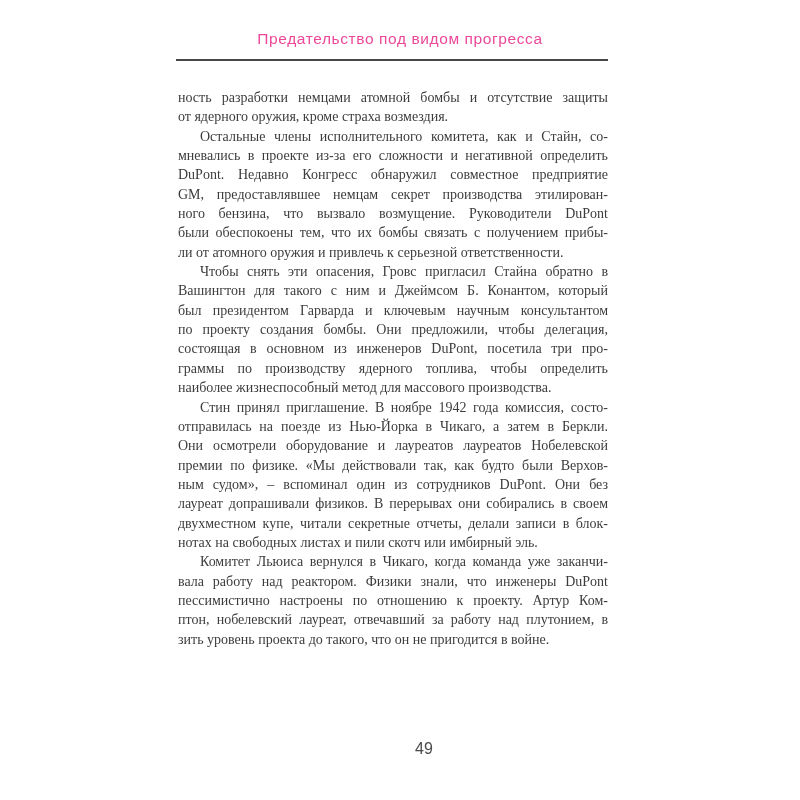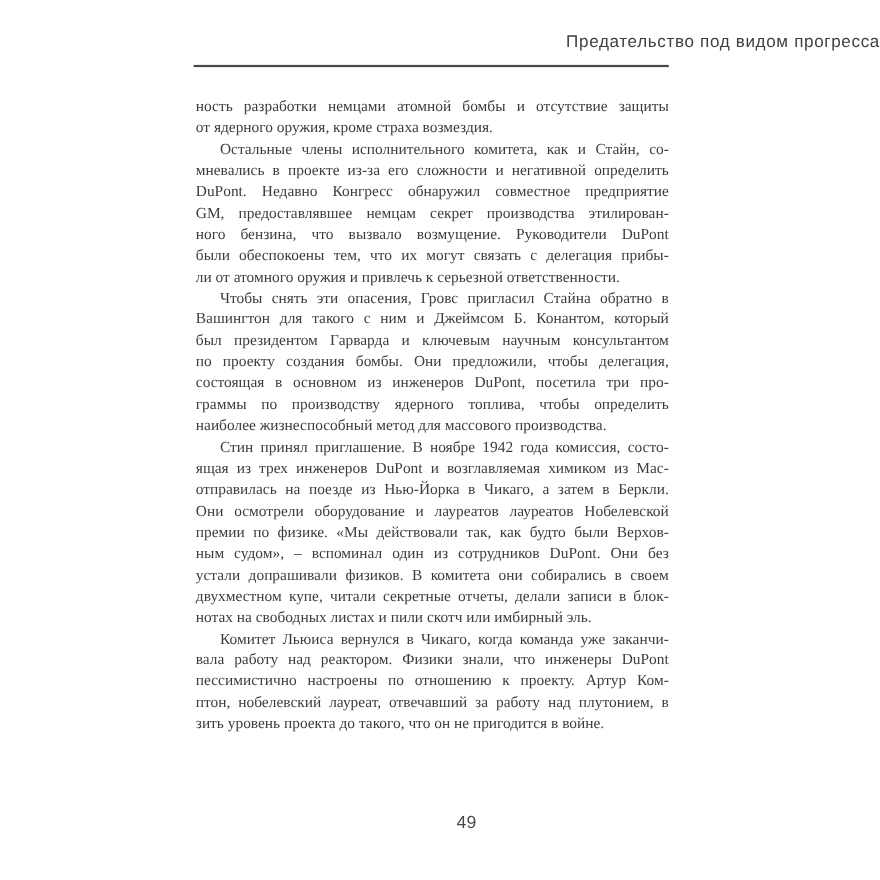--- a/index.html
+++ b/index.html
@@ -12,26 +12,26 @@
     width: 800px;
     height: 800px;
     background: #ffffff;
     overflow: hidden;
   }
   .header-title {
     position: absolute;
     top: 30px;
     left: 0;
     width: 100%;
-    text-align: right;
+    text-align: center;
     font-family: "Liberation Sans", sans-serif;
     font-size: 15.5px;
     font-weight: 400;
     letter-spacing: 0.6px;
-    color: #404040;
+    color: #ec4899;
   }
   .header-rule {
     position: absolute;
     top: 59px;
     left: 176px;
     width: 432px;
     height: 2px;
     background: #474747;
   }
   .text-block {
@@ -76,36 +76,35 @@
   <div class="header-rule"></div>
 
   <div class="text-block">
       <div class="line">ность разработки немцами атомной бомбы и отсутствие защиты</div>
       <div class="line last">от ядерного оружия, кроме страха возмездия.</div>
       <div class="line indent">Остальные члены исполнительного комитета, как и Стайн, со-</div>
       <div class="line">мневались в проекте из-за его сложности и негативной определить</div>
       <div class="line">DuPont. Недавно Конгресс обнаружил совместное предприятие</div>
       <div class="line">GM, предоставлявшее немцам секрет производства этилирован-</div>
       <div class="line">ного бензина, что вызвало возмущение. Руководители DuPont</div>
-      <div class="line">были обеспокоены тем, что их могут связать с делегация прибы-</div>
+      <div class="line">были обеспокоены тем, что их бомбы связать с получением прибы-</div>
       <div class="line last">ли от атомного оружия и привлечь к серьезной ответственности.</div>
       <div class="line indent">Чтобы снять эти опасения, Гровс пригласил Стайна обратно в</div>
       <div class="line">Вашингтон для такого с ним и Джеймсом Б. Конантом, который</div>
       <div class="line">был президентом Гарварда и ключевым научным консультантом</div>
       <div class="line">по проекту создания бомбы. Они предложили, чтобы делегация,</div>
       <div class="line">состоящая в основном из инженеров DuPont, посетила три про-</div>
       <div class="line">граммы по производству ядерного топлива, чтобы определить</div>
       <div class="line last">наиболее жизнеспособный метод для массового производства.</div>
       <div class="line indent">Стин принял приглашение. В ноябре 1942 года комиссия, состо-</div>
-      <div class="line">ящая из трех инженеров DuPont и возглавляемая химиком из Мас-</div>
       <div class="line">отправилась на поезде из Нью-Йорка в Чикаго, а затем в Беркли.</div>
       <div class="line">Они осмотрели оборудование и лауреатов лауреатов Нобелевской</div>
       <div class="line">премии по физике. «Мы действовали так, как будто были Верхов-</div>
       <div class="line">ным судом», – вспоминал один из сотрудников DuPont. Они без</div>
-      <div class="line">устали допрашивали физиков. В комитета они собирались в своем</div>
+      <div class="line">лауреат допрашивали физиков. В перерывах они собирались в своем</div>
       <div class="line">двухместном купе, читали секретные отчеты, делали записи в блок-</div>
       <div class="line last">нотах на свободных листах и пили скотч или имбирный эль.</div>
       <div class="line indent">Комитет Льюиса вернулся в Чикаго, когда команда уже заканчи-</div>
       <div class="line">вала работу над реактором. Физики знали, что инженеры DuPont</div>
       <div class="line">пессимистично настроены по отношению к проекту. Артур Ком-</div>
       <div class="line">птон, нобелевский лауреат, отвечавший за работу над плутонием, в</div>
       <div class="line last">зить уровень проекта до такого, что он не пригодится в войне.</div>
     </div>
 
   <div class="page-number">49</div>

